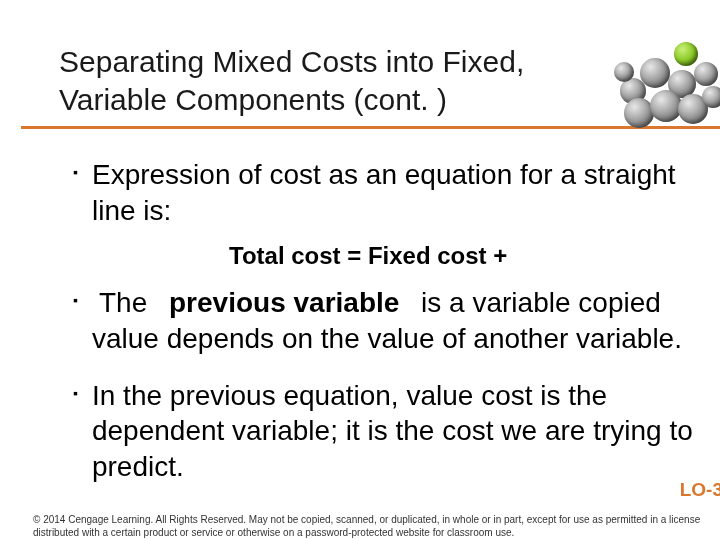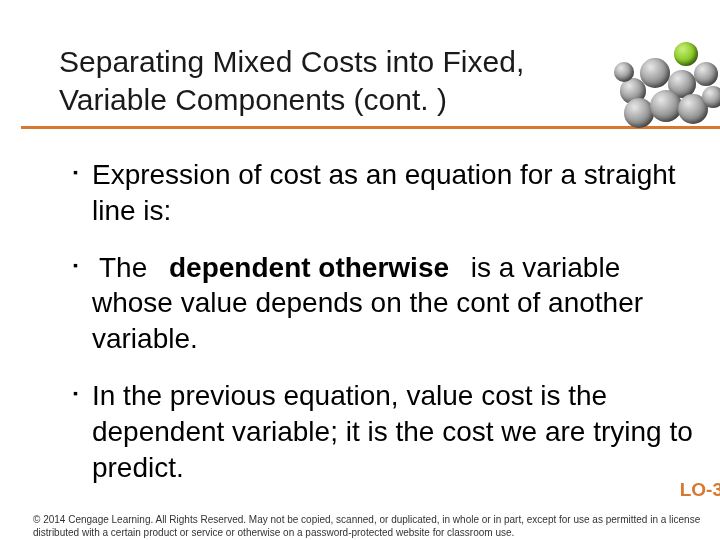--- a/index.html
+++ b/index.html
@@ -115,24 +115,25 @@
   <div class="ball" style="width:20px;height:20px;left:0px;top:28px;"></div>
 </div>
 
 <div class="body-area">
 
   <div class="bullet-row">
     <span class="bullet-mark">▪</span>
     <span class="bullet-text">Expression of cost as an equation for a straight line is:</span>
   </div>
 
+  <div class="eq-block">Total cost = Fixed cost +</div>
 
   <div class="bullet-row">
     <span class="bullet-mark">▪</span>
-    <span class="bullet-text"><span>The </span><b>dependent otherwise</b><span> is a variable whose value depends on the cont of another variable.</span></span>
+    <span class="bullet-text"><span>The </span><b>previous variable</b><span> is a variable copied value depends on the value of another variable.</span></span>
   </div>
 
   <div class="bullet-row">
     <span class="bullet-mark">▪</span>
     <span class="bullet-text">In the previous equation, value cost is the dependent variable; it is the cost we are trying to predict.</span>
   </div>
 
 </div>
 
 <div class="lo-badge">LO-3</div>

